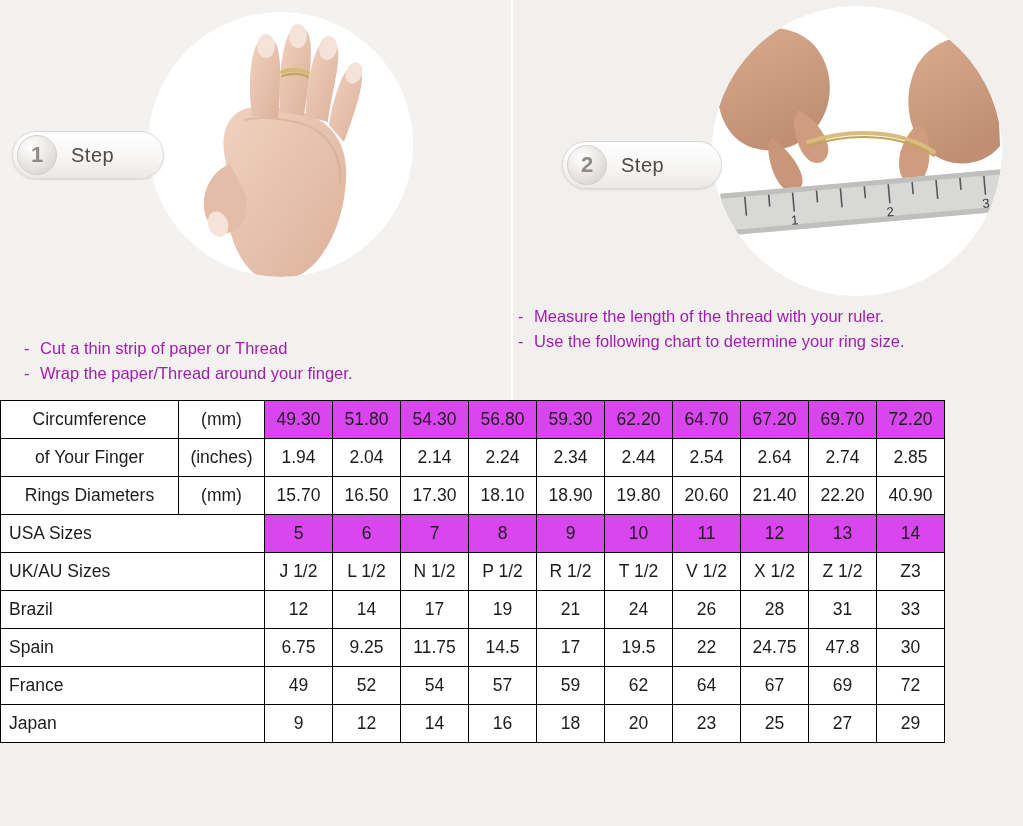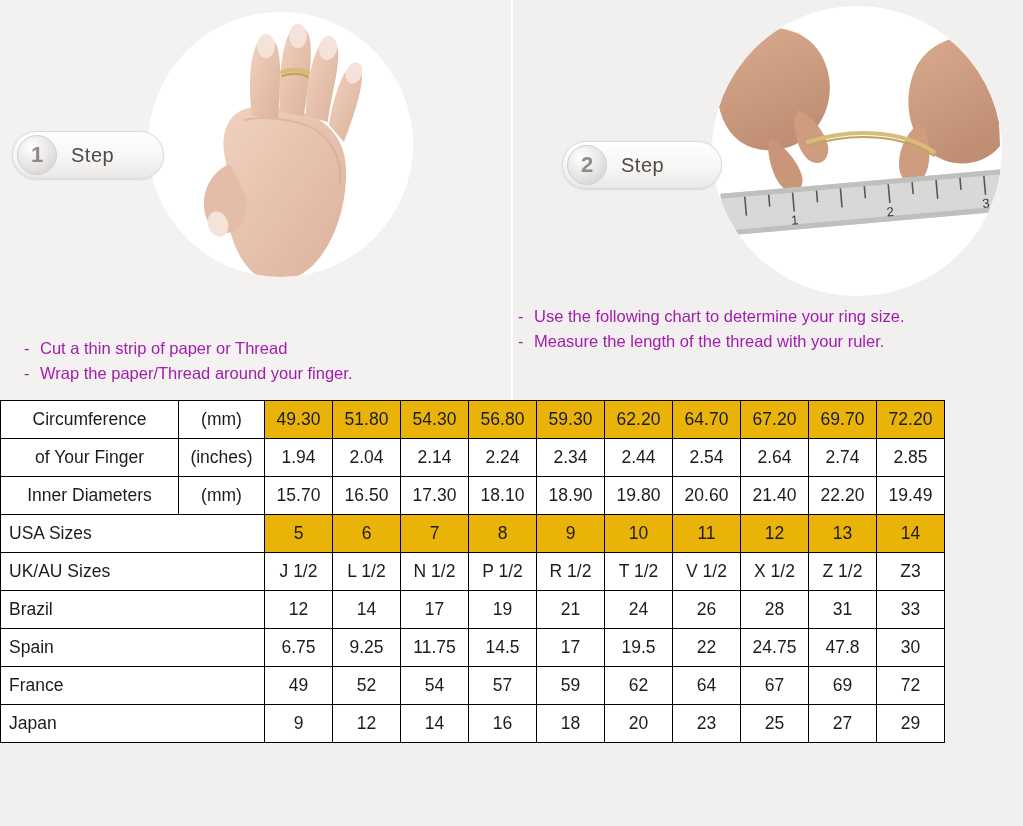--- a/index.html
+++ b/index.html
@@ -122,21 +122,21 @@
     white-space: nowrap;
   }
   td.rowlabel {
     text-align: left;
     padding-left: 8px;
     font-size: 17.5px;
     margin-top: 8px;
   }
   td.rowlabel-c { text-align: center; }
   td.unit { text-align: center; }
-  td.shaded { background: #eab308; }
+  td.shaded { background: #d946ef; }
   .c-label { width: 178px; }
   .c-unit  { width: 86px; }
   .c-data  { width: 68px; }
 </style>
 </head>
 <body>
 
 <div id="page">
 
   <div class="panels">
@@ -247,22 +247,22 @@
           </g>
         </svg>
       </div>
 
       <div class="step right" style="left:49px;">
         <div class="step-num">2</div>
         <div class="step-label">Step</div>
       </div>
 
       <div class="bullets right" style="left:5px;">
+        <div><span class="dash">-</span><span>Measure the length of the thread with your ruler.</span></div>
         <div><span class="dash">-</span><span>Use the following chart to determine your ring size.</span></div>
-        <div><span class="dash">-</span><span>Measure the length of the thread with your ruler.</span></div>
       </div>
     </div>
   </div>
 
   <div class="table-wrap">
     <table>
       <colgroup>
         <col class="c-label">
           <col class="c-unit">
         <col class="c-data">
@@ -302,32 +302,32 @@
           <td>2.24</td>
           <td>2.34</td>
           <td>2.44</td>
           <td>2.54</td>
           <td>2.64</td>
           <td>2.74</td>
           <td>2.85</td>
         </tr>
 
         <tr>
-          <td class="rowlabel-c">Inner Diameters</td>
+          <td class="rowlabel-c">Rings Diameters</td>
           <td class="unit">(mm)</td>
           <td>15.70</td>
           <td>16.50</td>
           <td>17.30</td>
           <td>18.10</td>
           <td>18.90</td>
           <td>19.80</td>
           <td>20.60</td>
           <td>21.40</td>
           <td>22.20</td>
-          <td>19.49</td>
+          <td>40.90</td>
         </tr>
 
 
         <tr>
           <td class="rowlabel" colspan="2">USA Sizes</td>
           <td class="shaded">5</td>
           <td class="shaded">6</td>
           <td class="shaded">7</td>
           <td class="shaded">8</td>
           <td class="shaded">9</td>

